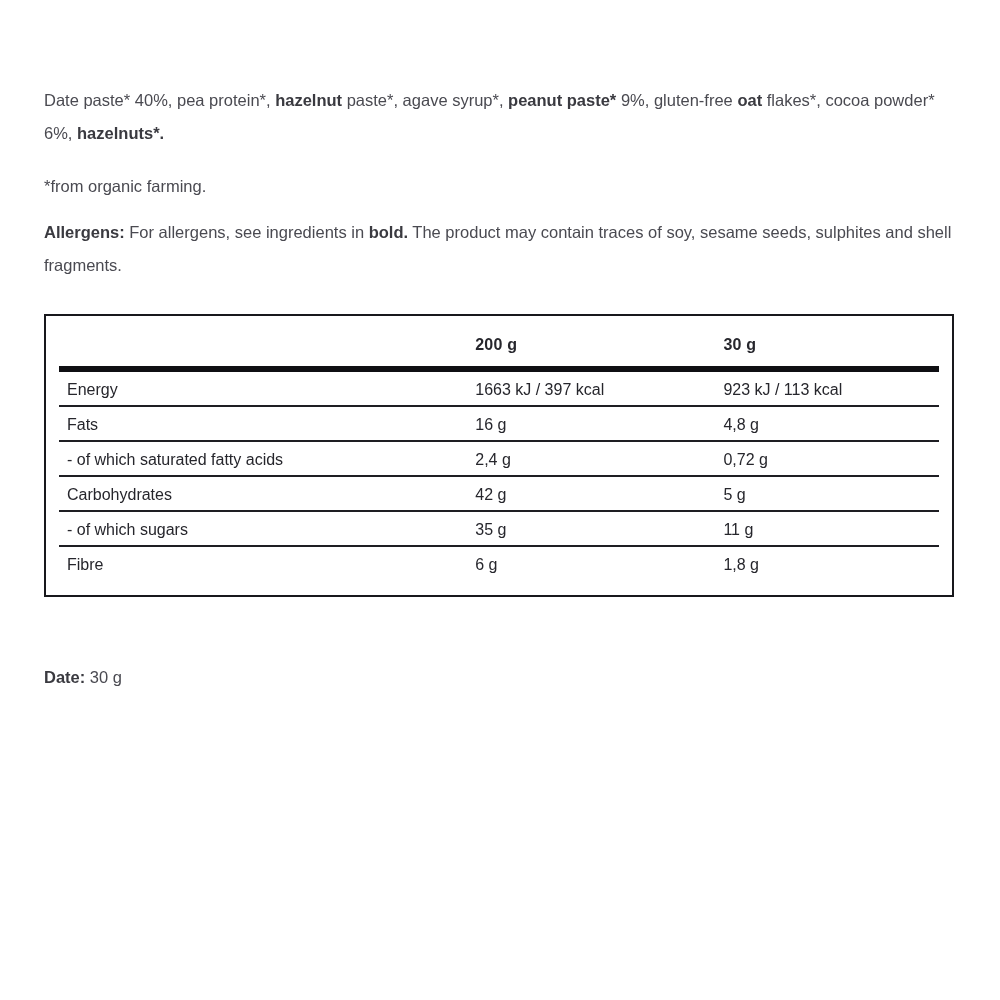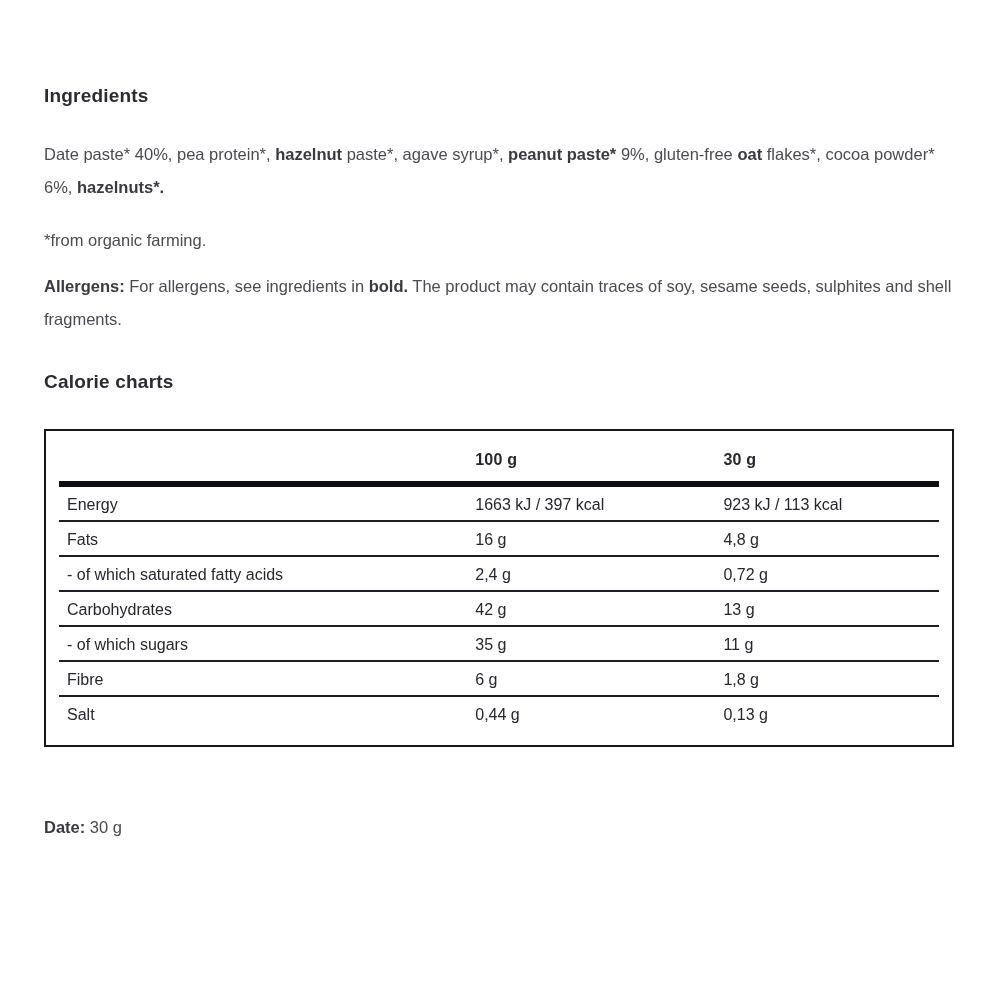--- a/index.html
+++ b/index.html
@@ -68,41 +68,39 @@
     font-size: 16.5px;
     line-height: 33px;
     color: #4a4a51;
   }
 </style>
 </head>
 <body>
 
 <div class="page">
 
-  <h2 class="ingredients-heading">Ingredients</h2>
 
   <p class="body-text ingredients-description"><span>Date paste* 40%, pea protein*, </span><strong>hazelnut</strong><span> paste*, agave syrup*, </span><strong>peanut paste*</strong><span> 9%, gluten-free </span><strong>oat</strong><span> flakes*, cocoa powder* 6%, </span><strong>hazelnuts*.</strong></p>
 
   <p class="body-text organic-note">*from organic farming.</p>
 
   <p class="body-text allergens-note"><strong>Allergens:</strong><span> For allergens, see ingredients in </span><strong>bold.</strong><span> The product may contain traces of soy, sesame seeds, sulphites and shell fragments.</span></p>
 
-  <h2 class="calorie-heading">Calorie charts</h2>
 
   <div class="table-wrap">
     <table>
       <colgroup>
         <col class="c1">
           <col class="c2">
           <col class="c3">
       </colgroup>
       <thead>
         <tr>
           <th></th>
-          <th>100 g</th>
+          <th>200 g</th>
           <th>30 g</th>
         </tr>
       </thead>
       <tbody>
           <tr>
             <td class="label-cell">Energy</td>
             <td>1663 kJ / 397 kcal</td>
             <td>923 kJ / 113 kcal</td>
           </tr>
           <tr>
@@ -111,36 +109,31 @@
             <td>4,8 g</td>
           </tr>
           <tr>
             <td class="label-cell">- of which saturated fatty acids</td>
             <td>2,4 g</td>
             <td>0,72 g</td>
           </tr>
           <tr>
             <td class="label-cell">Carbohydrates</td>
             <td>42 g</td>
-            <td>13 g</td>
+            <td>5 g</td>
           </tr>
           <tr>
             <td class="label-cell">- of which sugars</td>
             <td>35 g</td>
             <td>11 g</td>
           </tr>
           <tr>
             <td class="label-cell">Fibre</td>
             <td>6 g</td>
             <td>1,8 g</td>
           </tr>
-          <tr>
-            <td class="label-cell">Salt</td>
-            <td>0,44 g</td>
-            <td>0,13 g</td>
-          </tr>
         </tbody>
     </table>
   </div>
 
   <p class="size-line"><strong>Date:</strong><span> 30 g</span></p>
 
 </div>
 
 </body></html>

